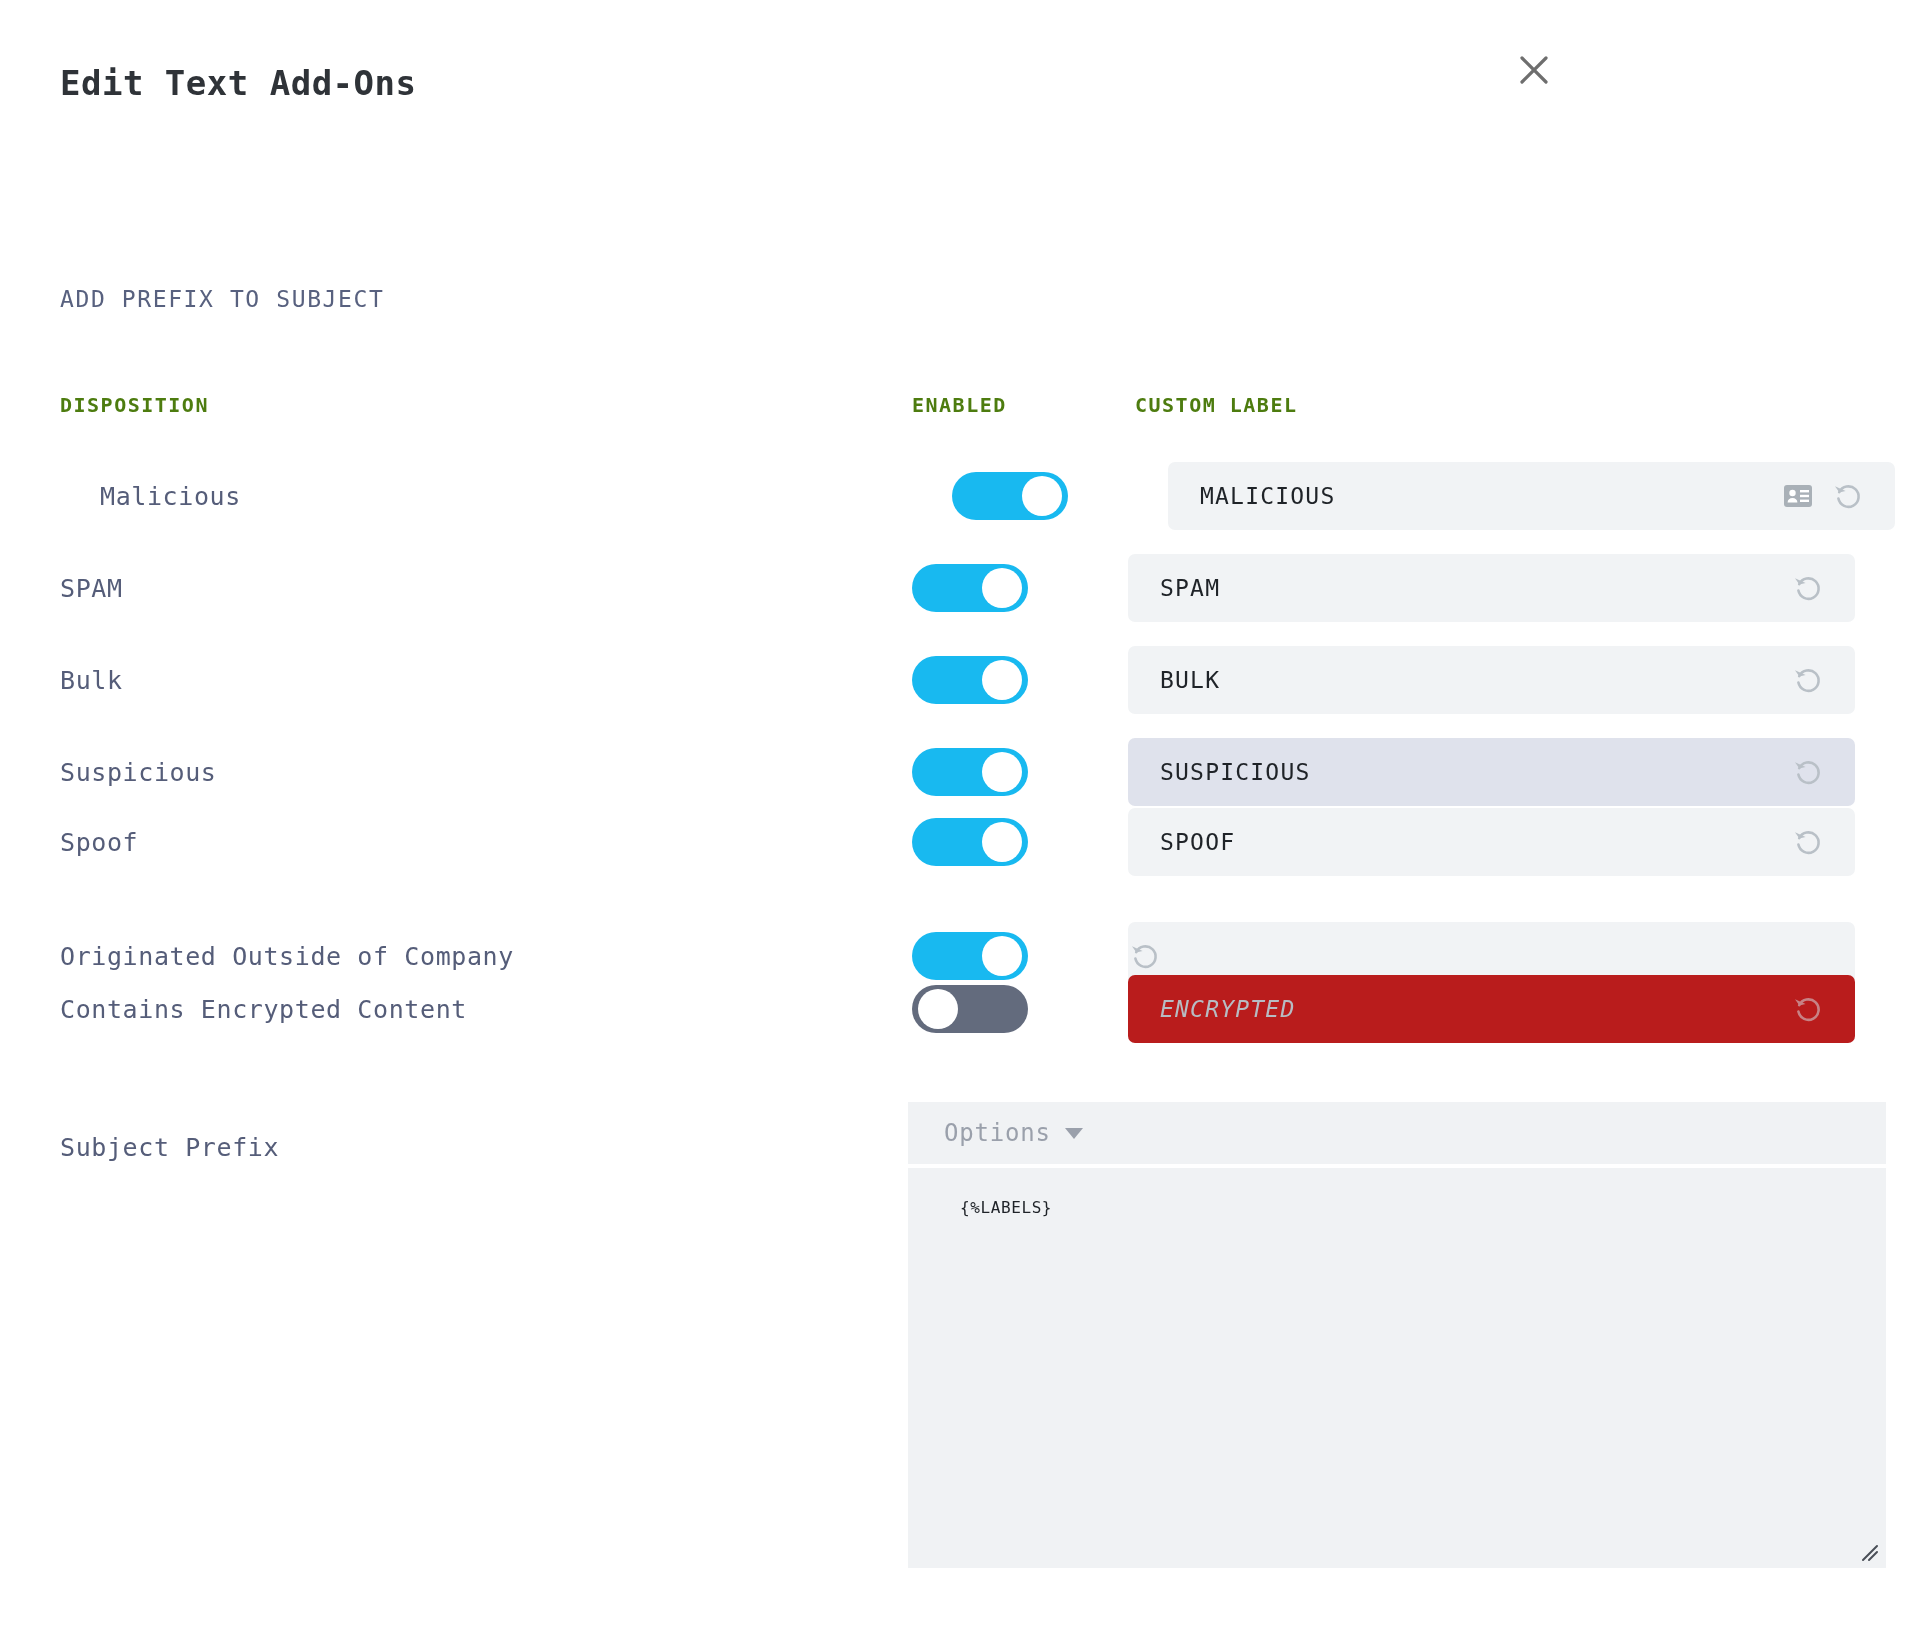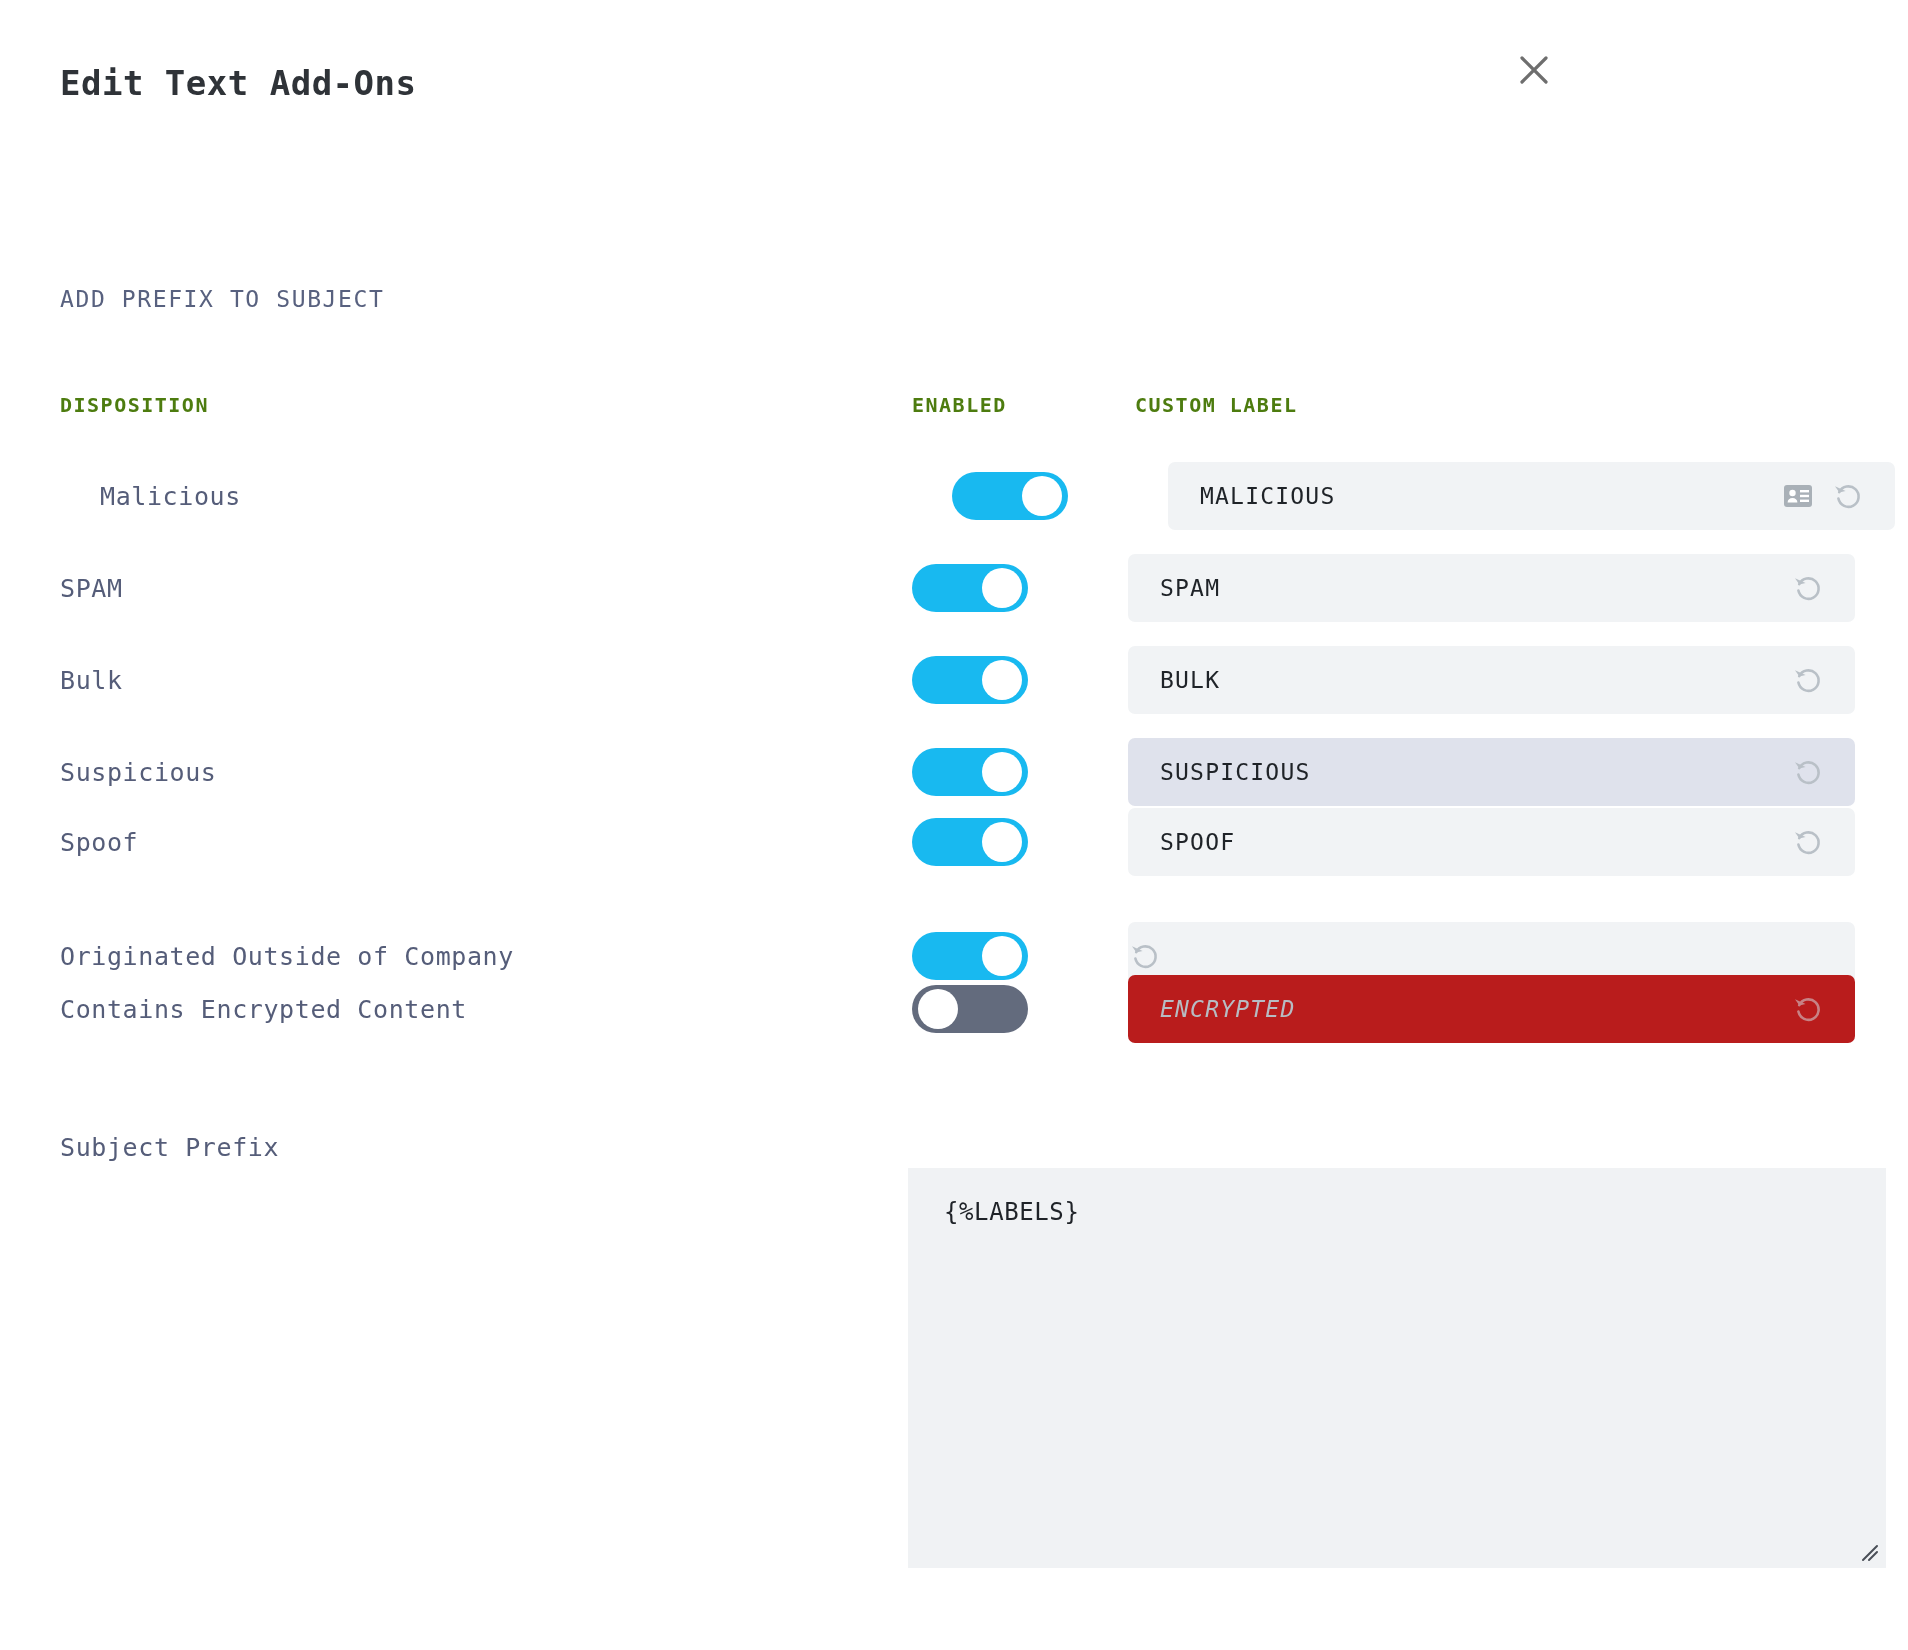--- a/index.html
+++ b/index.html
@@ -202,23 +202,23 @@
     position: absolute;
     left: 908px;
     top: 1168px;
     width: 978px;
     height: 400px;
     background: #f0f2f4;
     cursor: text;
   }
   .editor-text {
     position: absolute;
-    left: 36px;
+    left: 52px;
     top: 30px;
-    font-size: 24px;
+    font-size: 16px;
     color: #1f2328;
     letter-spacing: 0.6px;
     font-family: "DejaVu Sans Mono", "Liberation Mono", monospace;
     white-space: pre-wrap;
   }
   .resize-grip {
     position: absolute;
     right: 7px;
     bottom: 6px;
     width: 22px;
@@ -373,20 +373,24 @@
                 <path d="M3.0 6.2 L7.4 12.6 L13.6 11.0 Z" fill="#d3d7dc"></path>
               </svg>
             </span>
           </div>
         </div>
       </div>
     </div>
 
   <div class="prefix-row-label">Subject Prefix</div>
 
+  <div class="options-bar">
+    <span class="options-text">Options</span>
+    <span class="options-caret"></span>
+  </div>
 
   <div class="editor-area">
     <div class="editor-text">{%LABELS}</div>
     <span class="resize-grip">
       <svg width="22" height="22" viewBox="0 0 22 22">
         <path d="M20 6 L6 20 M20 12 L12 20" stroke="#4a4f57" stroke-width="2" stroke-linecap="round" fill="none"></path>
       </svg>
     </span>
   </div>
 

